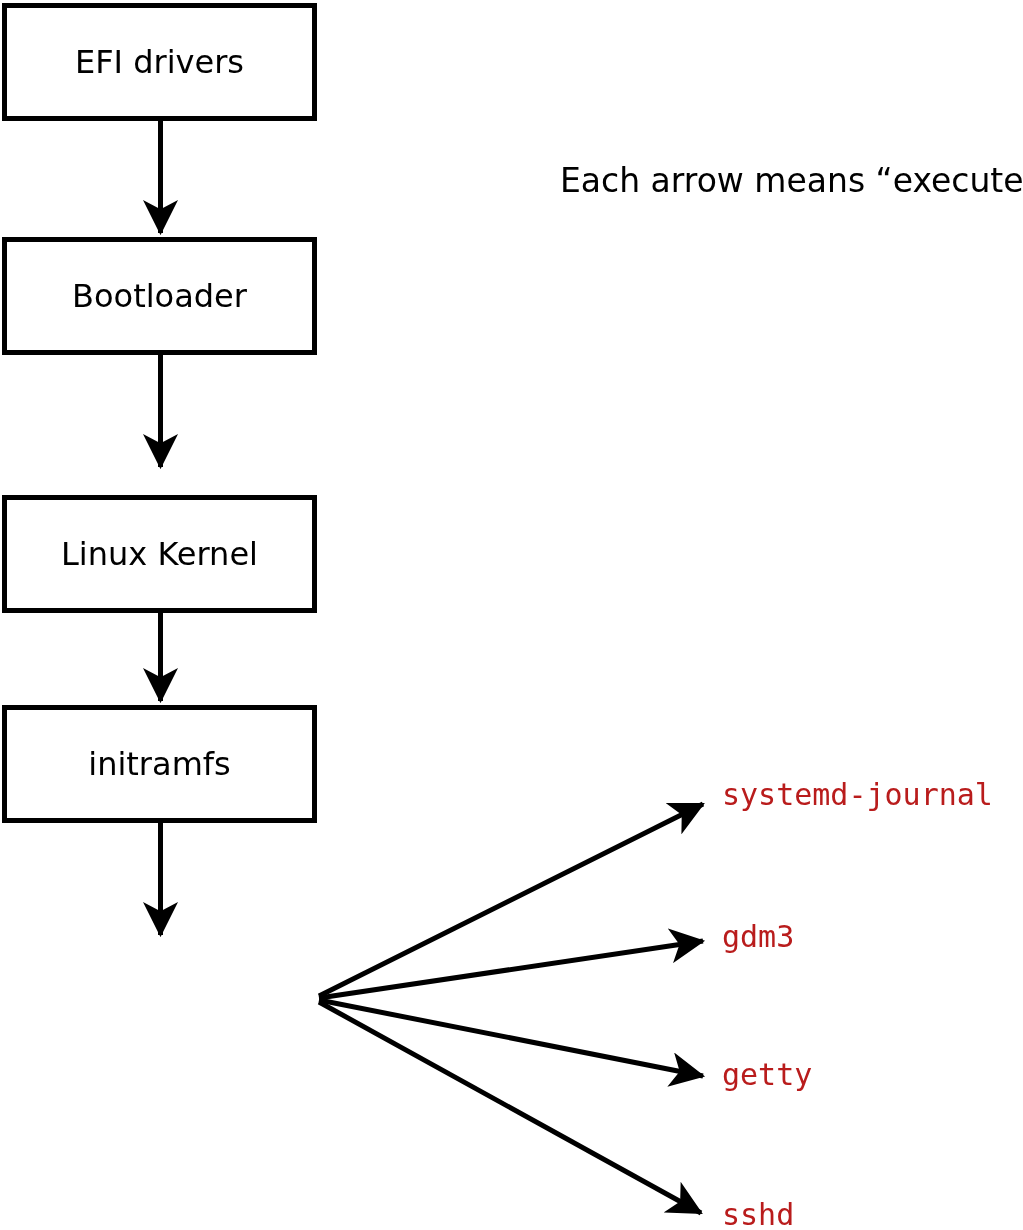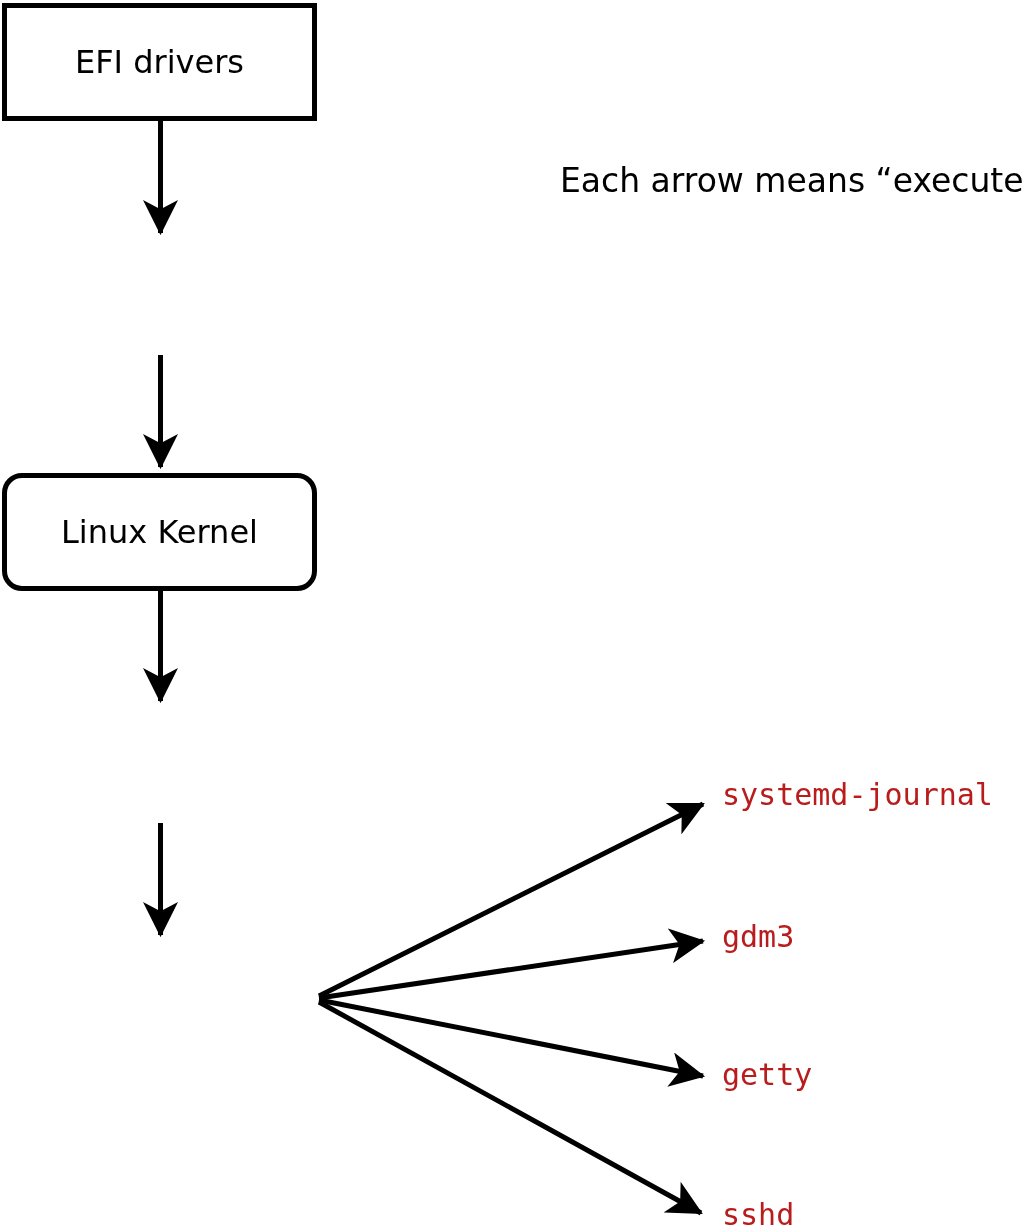--- a/index.html
+++ b/index.html
@@ -34,21 +34,21 @@
     align-items: center;
     justify-content: center;
   }
   .box span {
     font-size: 32px;
     color: #000000;
     white-space: nowrap;
   }
   .b1 { top: 3px; }
   .b2 { top: 237px; }
-  .b3 { top: 473px; border-radius: 20px; }
+  .b3 { top: 495px; }
   .b4 { top: 705px; }
   .b5 { top: 939px; }
   .annotation {
     position: absolute;
     left: 560px;
     top: 161px;
     font-size: 33px;
     line-height: 40px;
     color: #000000;
     white-space: nowrap;
@@ -86,22 +86,28 @@
 
     <line x1="319" y1="996" x2="703" y2="804" stroke="#000000" stroke-width="5" marker-end="url(#ah)"></line>
     <line x1="319" y1="998" x2="703" y2="941" stroke="#000000" stroke-width="5" marker-end="url(#ah)"></line>
     <line x1="319" y1="1000" x2="703" y2="1076" stroke="#000000" stroke-width="5" marker-end="url(#ah)"></line>
     <line x1="319" y1="1002" x2="701" y2="1213" stroke="#000000" stroke-width="5" marker-end="url(#ah)"></line>
   </svg>
 
   <div class="box b1">
     <span>EFI drivers</span>
   </div>
+  <div class="box b2">
+    <span>Bootloader</span>
+  </div>
   <div class="box b3">
     <span>Linux Kernel</span>
+  </div>
+  <div class="box b4">
+    <span>initramfs</span>
   </div>
 
   <div class="annotation">Each arrow means “executes”.</div>
 
   <div class="proc p1">systemd-journal</div>
   <div class="proc p2">gdm3</div>
   <div class="proc p3">getty</div>
   <div class="proc p4">sshd</div>
 
 </div>

